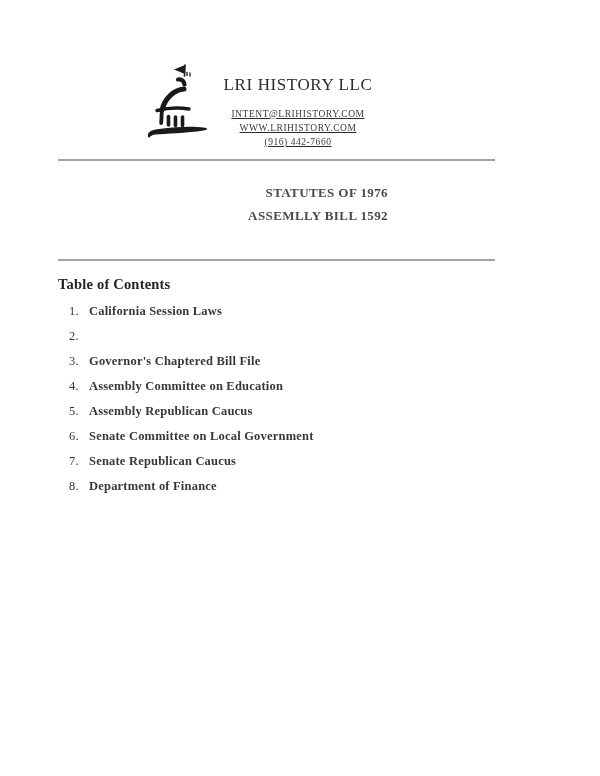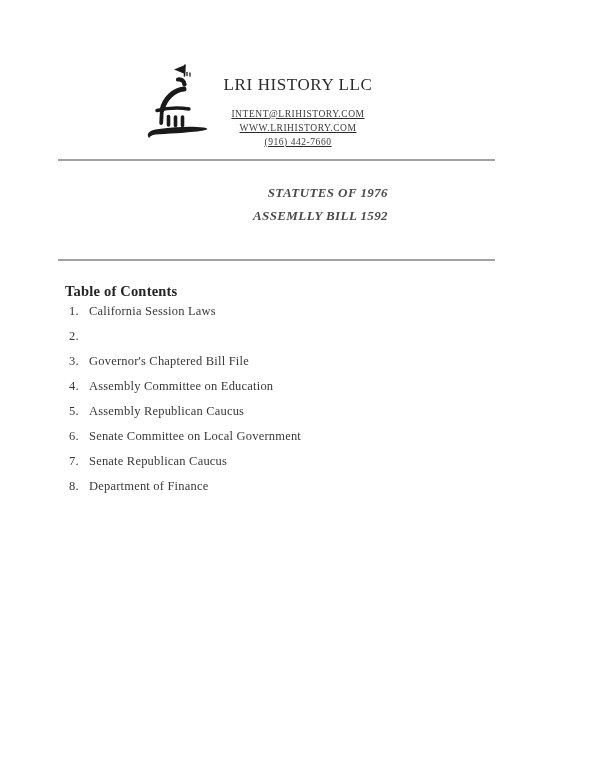--- a/index.html
+++ b/index.html
@@ -64,28 +64,28 @@
     position: absolute;
     right: 107px;
     top: 181px;
     text-align: right;
     font-weight: bold;
     font-size: 13px;
     line-height: 23px;
     letter-spacing: 0.4px;
     color: #4a4a4a;
   }
-  .reference-line { white-space: pre; font-style: italic; }
+  .reference-line { white-space: pre; }
 
   
   .toc-heading {
     position: absolute;
     left: 54px;
     top: 272px;
-    margin: 11px;
+    margin: 4px;
     font-size: 14.5px;
     font-weight: bold;
     letter-spacing: 0.2px;
     color: #242424;
   }
   .toc-list {
     position: absolute;
     left: 0;
     top: 303px;
     width: 600px;
@@ -99,21 +99,21 @@
     font-size: 12.5px;
     line-height: 16px;
     color: #383838;
     letter-spacing: 0.2px;
   }
   .toc-item-number {
     width: 13px;
     margin-right: 7px;
     flex: 0 0 auto;
   }
-  .toc-item-label { flex: 1 1 auto; }
+  .toc-item-label { flex: 1 1 auto; font-weight: bold; }
 </style>
 </head>
 <body>
 
 <div class="page">
 
   <svg class="logo" viewBox="0 0 75 80" aria-hidden="true">
     <g fill="none" stroke="#1a1a1a" stroke-linecap="round">
 
       <path d="M40 3 L29 7.5 L40 12 Z" fill="#1a1a1a" stroke="none"></path>

